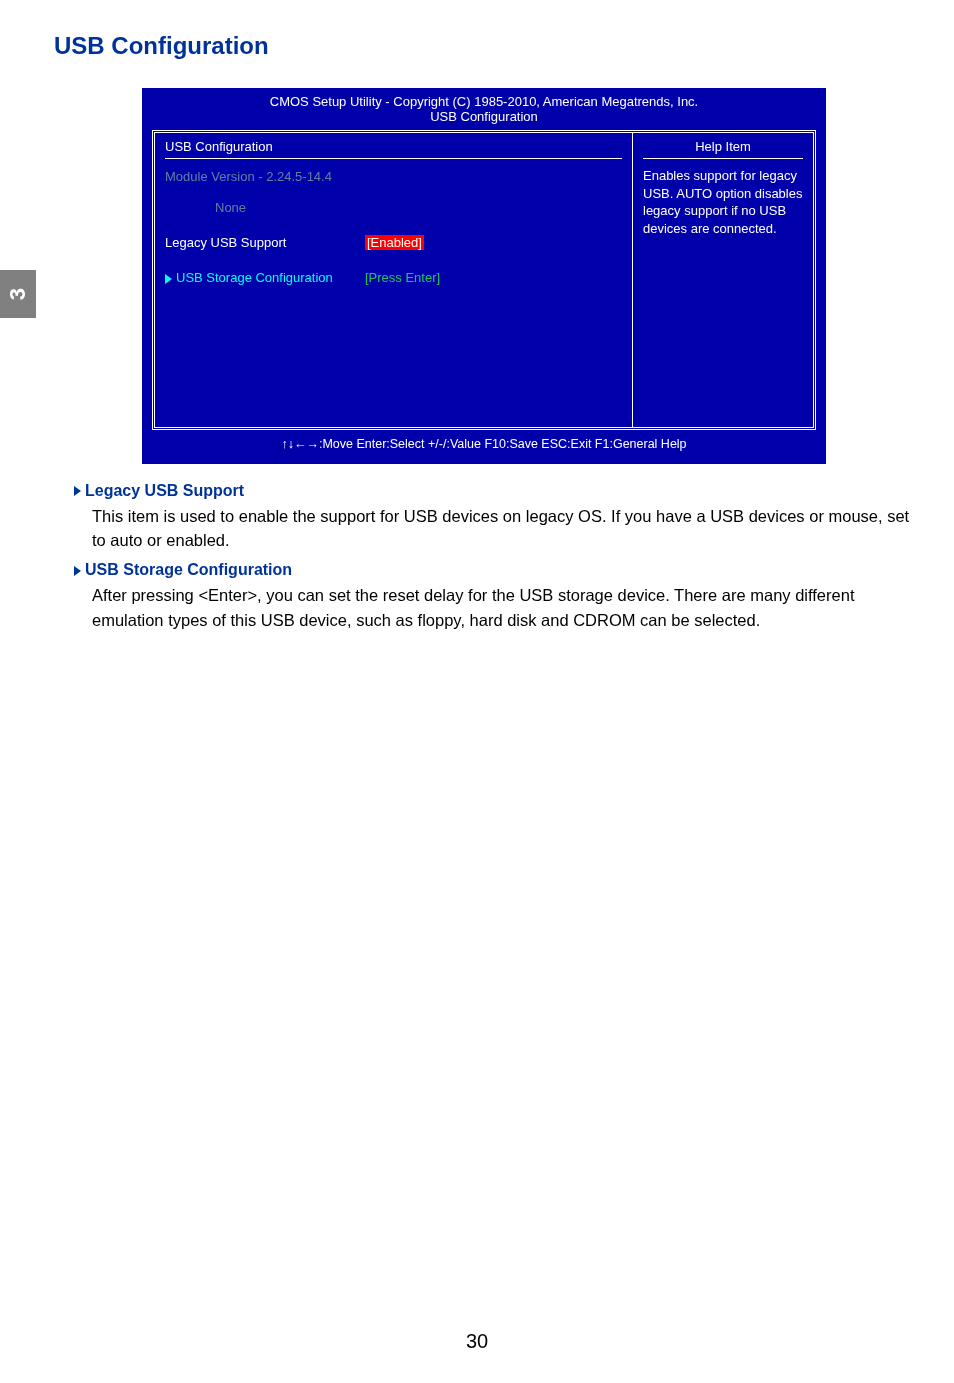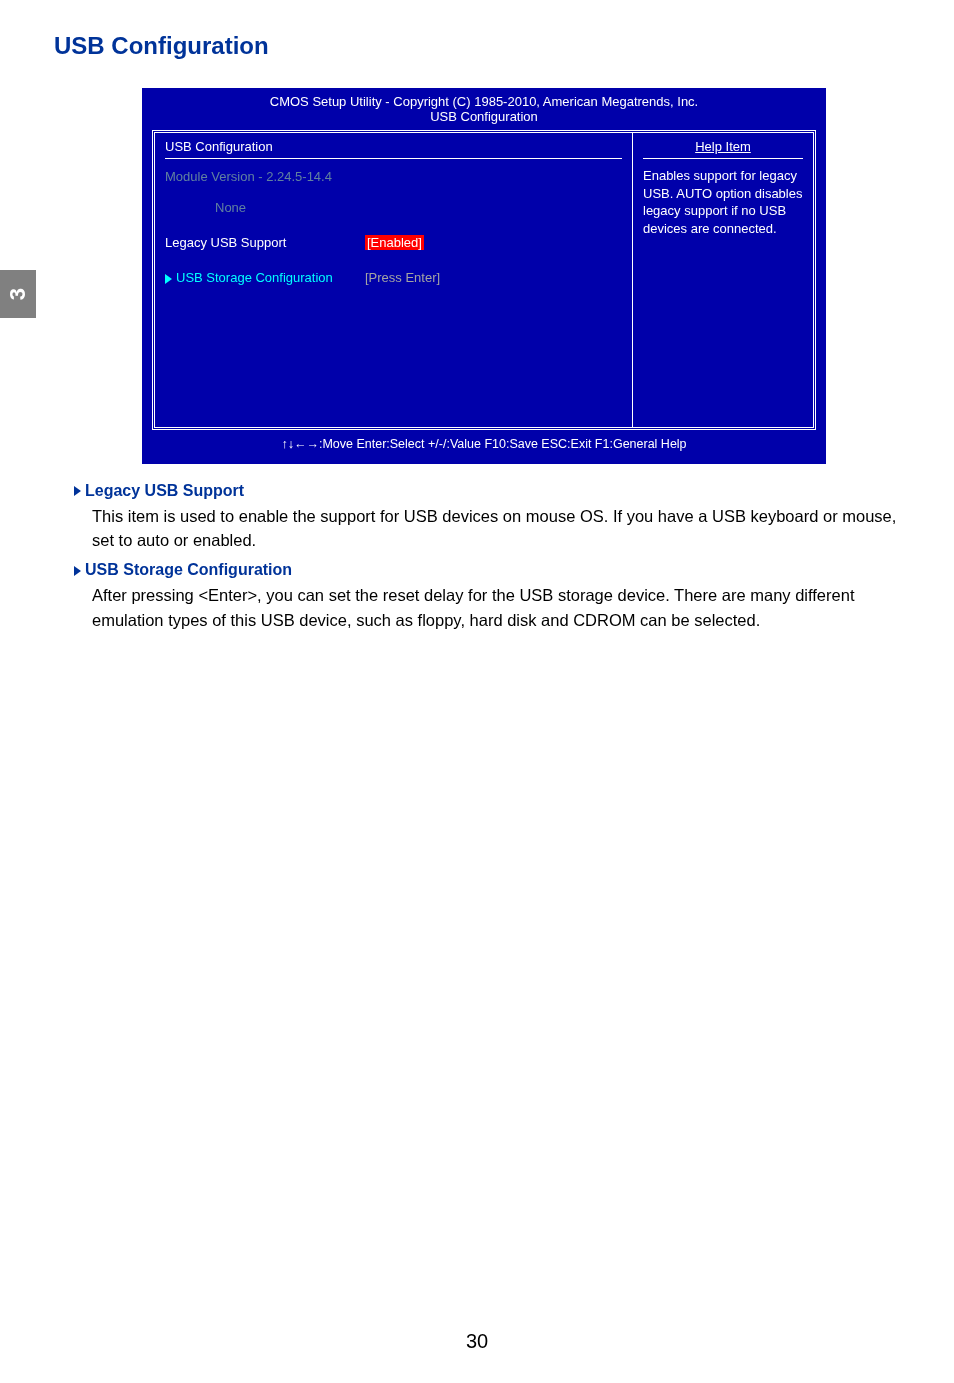--- a/index.html
+++ b/index.html
@@ -78,25 +78,24 @@
     padding-bottom: 4px;
     border-bottom: 1px solid #ffffff;
     margin-bottom: 6px;
   }
   .bios-right .help-title {
     text-align: center;
     color: #ffffff;
     padding-bottom: 4px;
     border-bottom: 1px solid #ffffff;
     margin-bottom: 8px;
-    text-decoration: underline;
   }
 
   .grayed { color: #6080a0; }
-  .yellow { color: #a3a3a3; }
+  .yellow { color: #22c55e; }
   .cyan   { color: #00ffff; }
   .white  { color: #ffffff; }
 
   .row { display: flex; align-items: baseline; }
   .row .label { flex: 0 0 200px; }
   .row .value { flex: 1; }
   .indent { margin-left: 50px; }
 
   .enabled-hl { background: #ff0000; color: #ffffff; padding: 0 2px; }
 
@@ -184,21 +183,21 @@
 
     <div class="bios-footer">
       <div>↑↓←→:Move   Enter:Select     +/-/:Value     F10:Save       ESC:Exit     F1:General Help</div>
     </div>
   </div>
 
   <div class="desc-block">
     <div class="desc-heading">
       <span class="tri tri-blue"></span><span>Legacy USB Support</span>
     </div>
-    <div class="desc-text">This item is used to enable the support for USB devices on mouse OS. If you have a USB keyboard or mouse, set to auto or enabled.</div>
+    <div class="desc-text">This item is used to enable the support for USB devices on legacy OS. If you have a USB devices or mouse, set to auto or enabled.</div>
 
     <div class="desc-heading">
       <span class="tri tri-blue"></span><span>USB Storage Configuration</span>
     </div>
     <div class="desc-text">After pressing &lt;Enter&gt;, you can set the reset delay for the USB storage device. There are many different emulation types of this USB device, such as floppy, hard disk and CDROM can be selected.</div>
   </div>
 
 </div>
 
 <div class="page-number">30</div>

